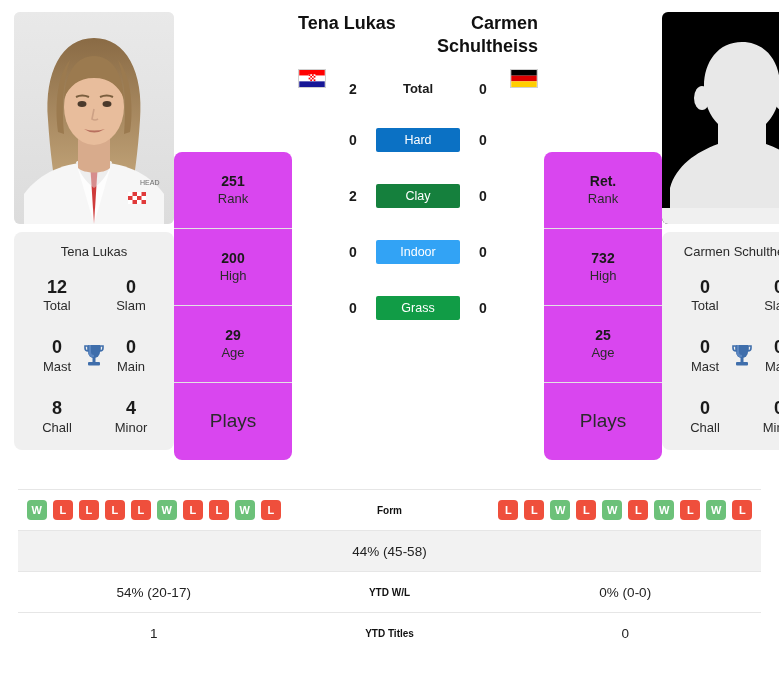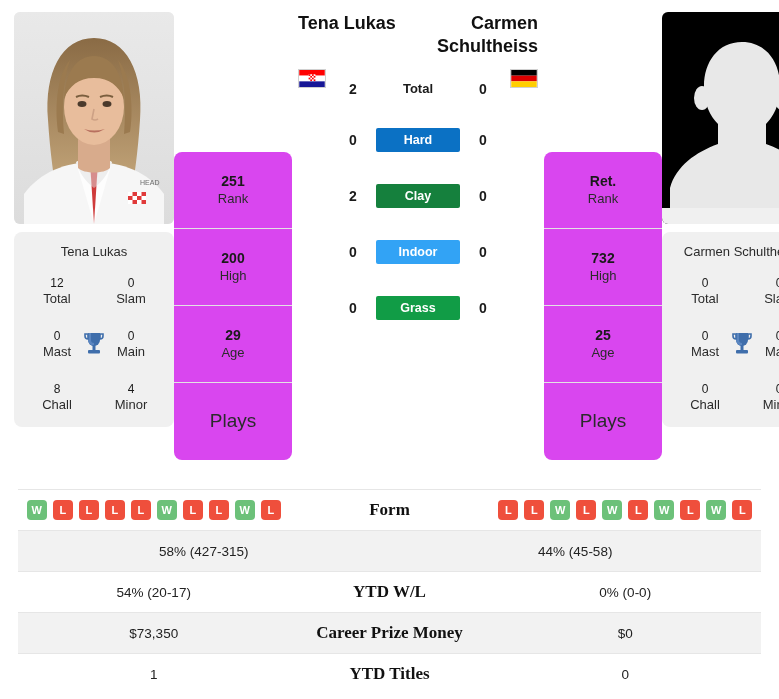--- a/index.html
+++ b/index.html
@@ -53,21 +53,21 @@
     text-overflow: ellipsis;
   }
   .trophy-grid {
     position: relative;
     display: grid;
     grid-template-columns: 1fr 1fr;
     row-gap: 22px;
   }
   .tg-cell { text-align: center; }
   .tg-val {
-    font-size: 12px; font-weight: normal; color: #1a1a1a;
+    font-size: 18px; font-weight: bold; color: #1a1a1a;
     line-height: 1.25;
   }
   .tg-lbl {
     font-size: 13px; color: #2b2b2b; line-height: 1.25;
   }
   .trophy-icon {
     position: absolute;
     left: 50%; top: 50%;
     transform: translate(-50%, -50%);
     width: 26px; height: 28px;
@@ -148,21 +148,21 @@
     font-size: 14px;
     font-weight: bold;
     color: #1a1a1a;
   }
   .h2h-badge {
     width: 84px;
     height: 24px;
     line-height: 24px;
     text-align: center;
     font-size: 12.5px;
-    font-weight: bold;
+    font-weight: normal;
     color: #ffffff;
     border-radius: 2px;
   }
   .h2h-badge.plain {
     color: #1a1a1a;
     background: transparent;
     font-weight: bold;
     font-size: 13px;
   }
 
@@ -186,23 +186,22 @@
     display: flex;
     align-items: center;
     justify-content: center;
     font-size: 13.5px;
     color: #222;
     height: 100%;
   }
   .scell.mid {
     flex: 0 0 200px;
     font-weight: bold;
-    font-size: 17px;
+    font-size: 10px;
     color: #111;
-    font-family: Liberation Serif, serif;
   }
   .form-badges {
     display: flex;
     gap: 6px;
     justify-content: center;
     align-items: center;
   }
   .fb {
     width: 20px; height: 20px;
     border-radius: 4px;
@@ -491,35 +490,29 @@
             <div class="fb L">L</div>
             <div class="fb W">W</div>
             <div class="fb L">L</div>
             <div class="fb W">W</div>
             <div class="fb L">L</div>
           </div>
       </div>
     </div>
 
     <div class="srow shaded">
-      <div class="scell">58% (427-315)</div>
       <div class="scell">44% (45-58)</div>
     </div>
 
     <div class="srow">
       <div class="scell">54% (20-17)</div>
       <div class="scell mid">YTD W/L</div>
       <div class="scell">0% (0-0)</div>
     </div>
 
-    <div class="srow shaded">
-      <div class="scell">$73,350</div>
-      <div class="scell mid">Career Prize Money</div>
-      <div class="scell">$0</div>
-    </div>
 
     <div class="srow">
       <div class="scell">1</div>
       <div class="scell mid">YTD Titles</div>
       <div class="scell">0</div>
     </div>
 
   </div>
 
 </div>

